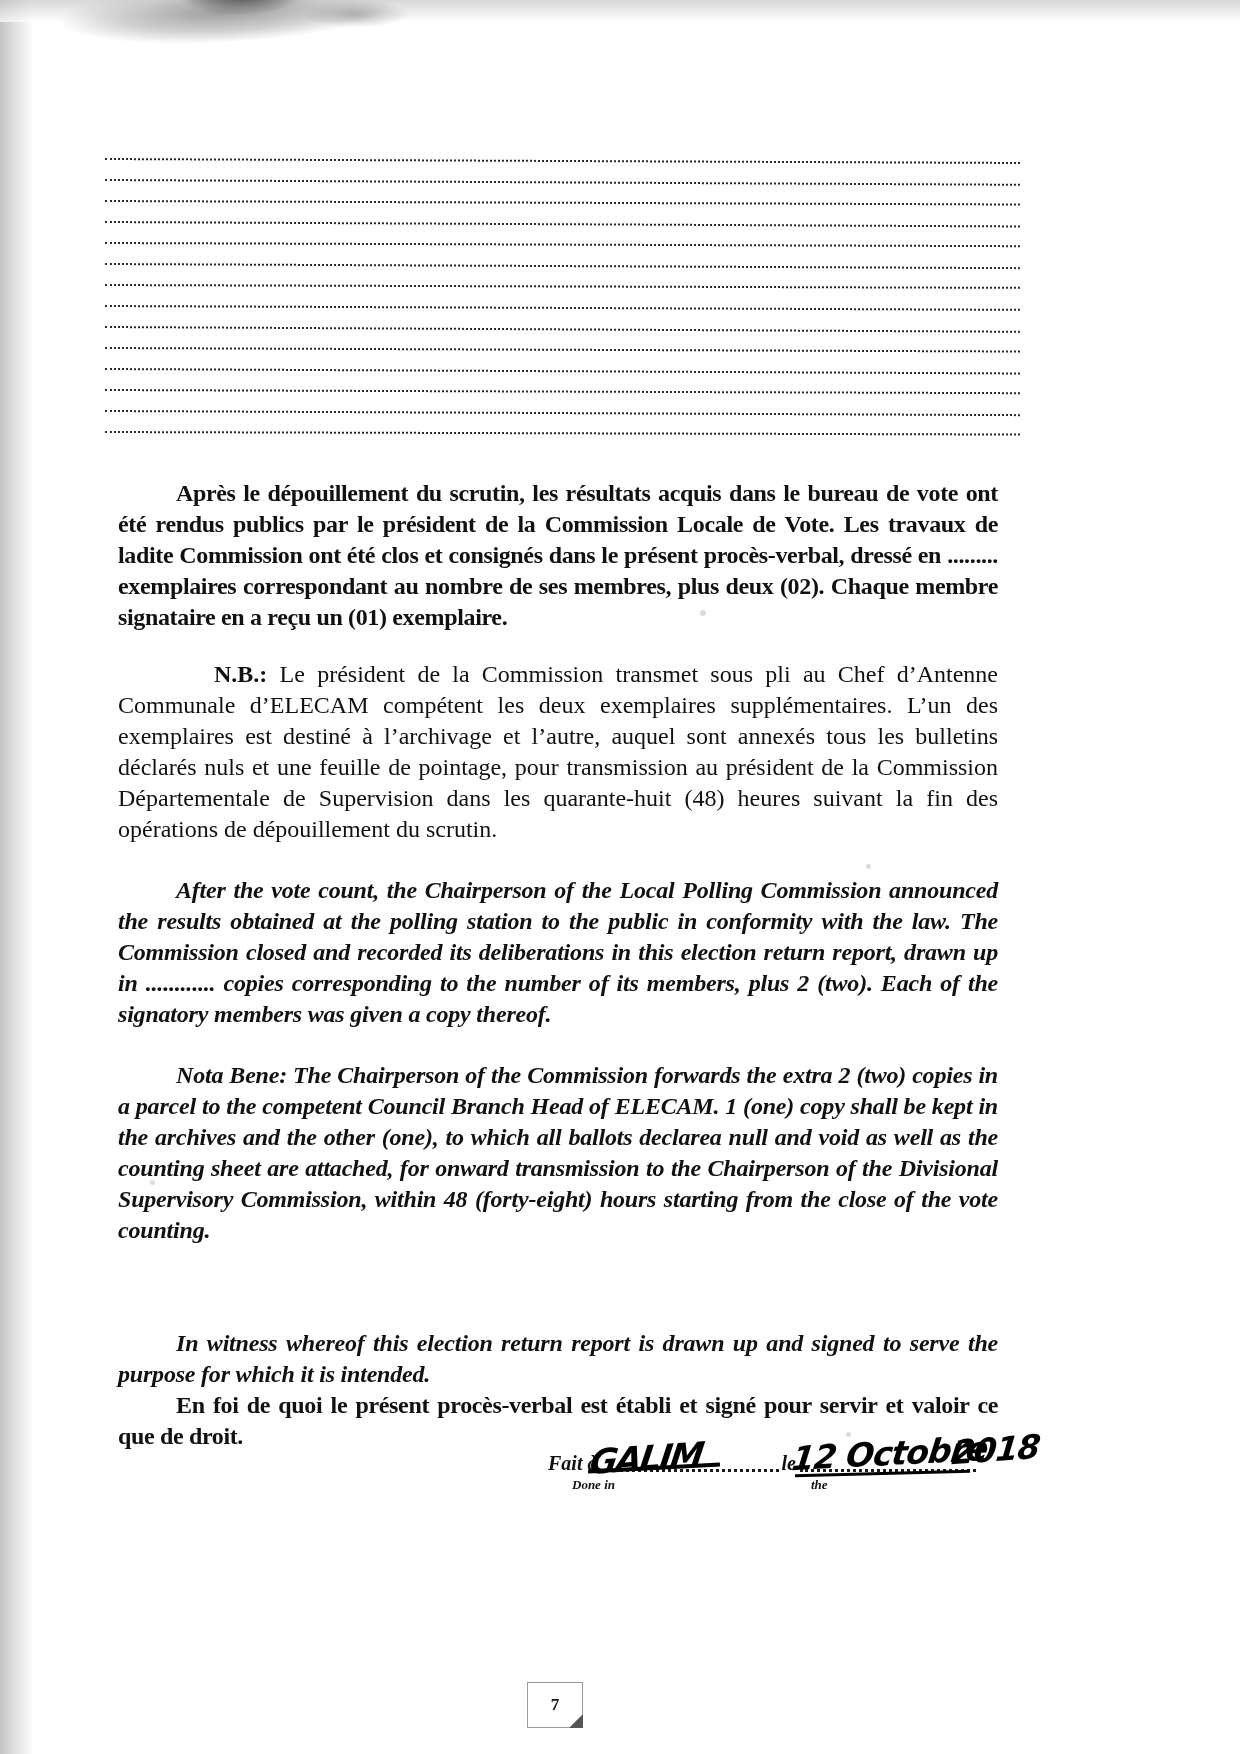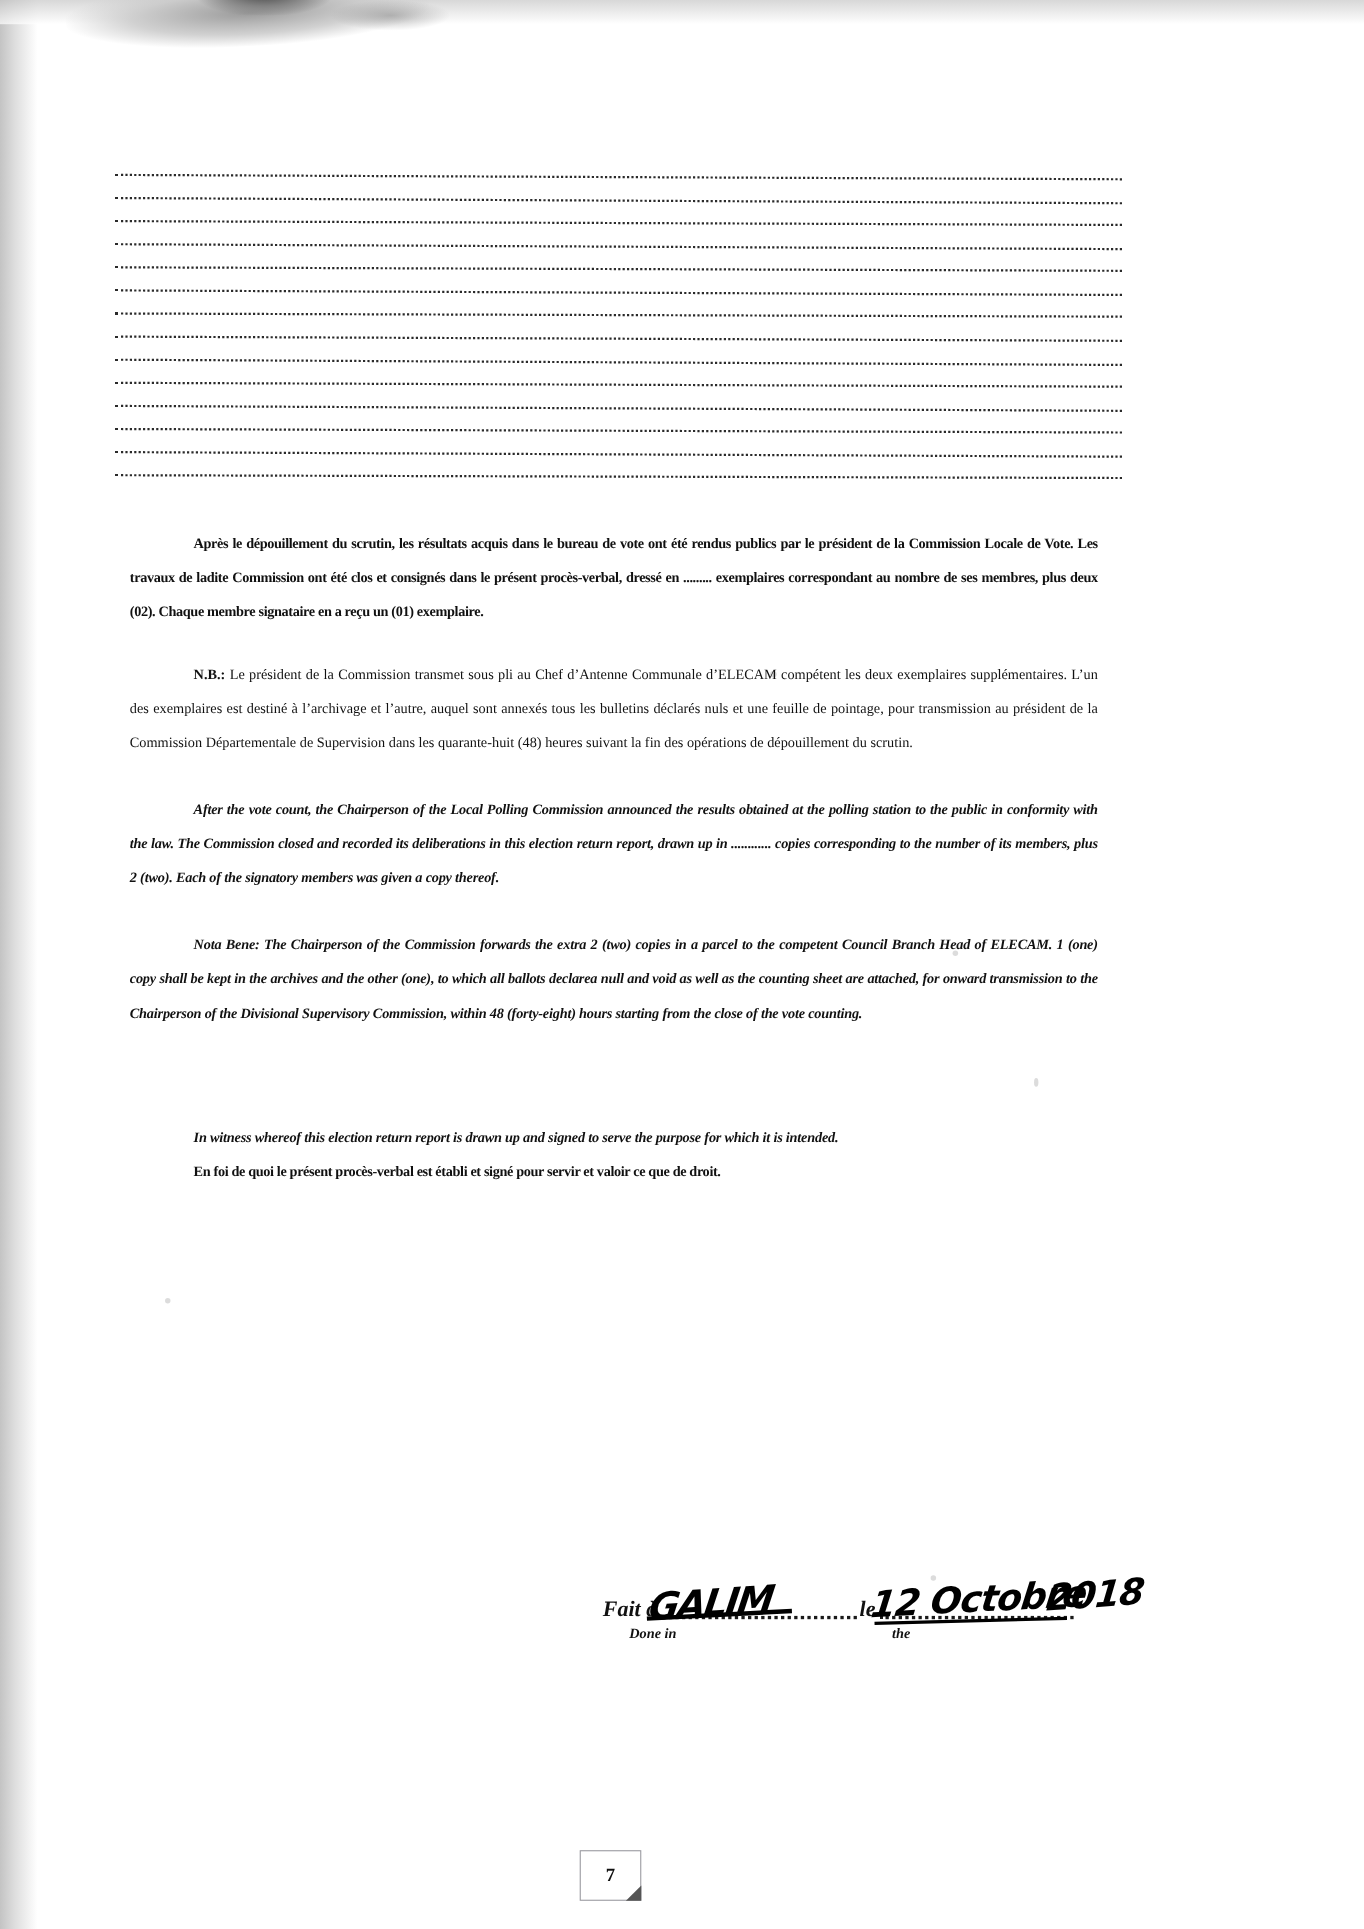--- a/index.html
+++ b/index.html
@@ -80,21 +80,21 @@
   .body {
     position: absolute;
     left: 118px;
     top: 478px;
     width: 880px;
   }
   p.para {
     margin: 0 0 0 0;
     text-align: justify;
     text-justify: inter-word;
-    font-size: 13px;
+    font-size: 24px;
     line-height: 31px;
     text-indent: 58px;
     font-weight: 600;
     letter-spacing: -0.1px;
   }
   p.para.fr-tight {
     font-weight: 700;
     letter-spacing: -0.35px;
   }
   p.para.serif-norm {
@@ -102,21 +102,21 @@
     letter-spacing: 0;
   }
   p.para.eng-ital {
     font-style: italic;
     font-weight: 600;
     letter-spacing: -0.2px;
   }
   .gap-md { height: 26px; }
   .gap-lg { height: 30px; }
 
-  .lbl-bold { font-weight: 900; font-style: normal; }
+  .lbl-bold { font-weight: 900; font-style: normal; margin-left: 38px; }
   .lbl-bold-ital { font-weight: 900; }
 
   
   .sig-block {
     position: absolute;
     left: 548px;
     top: 1452px;
     width: 520px;
     font-size: 20px;
   }

